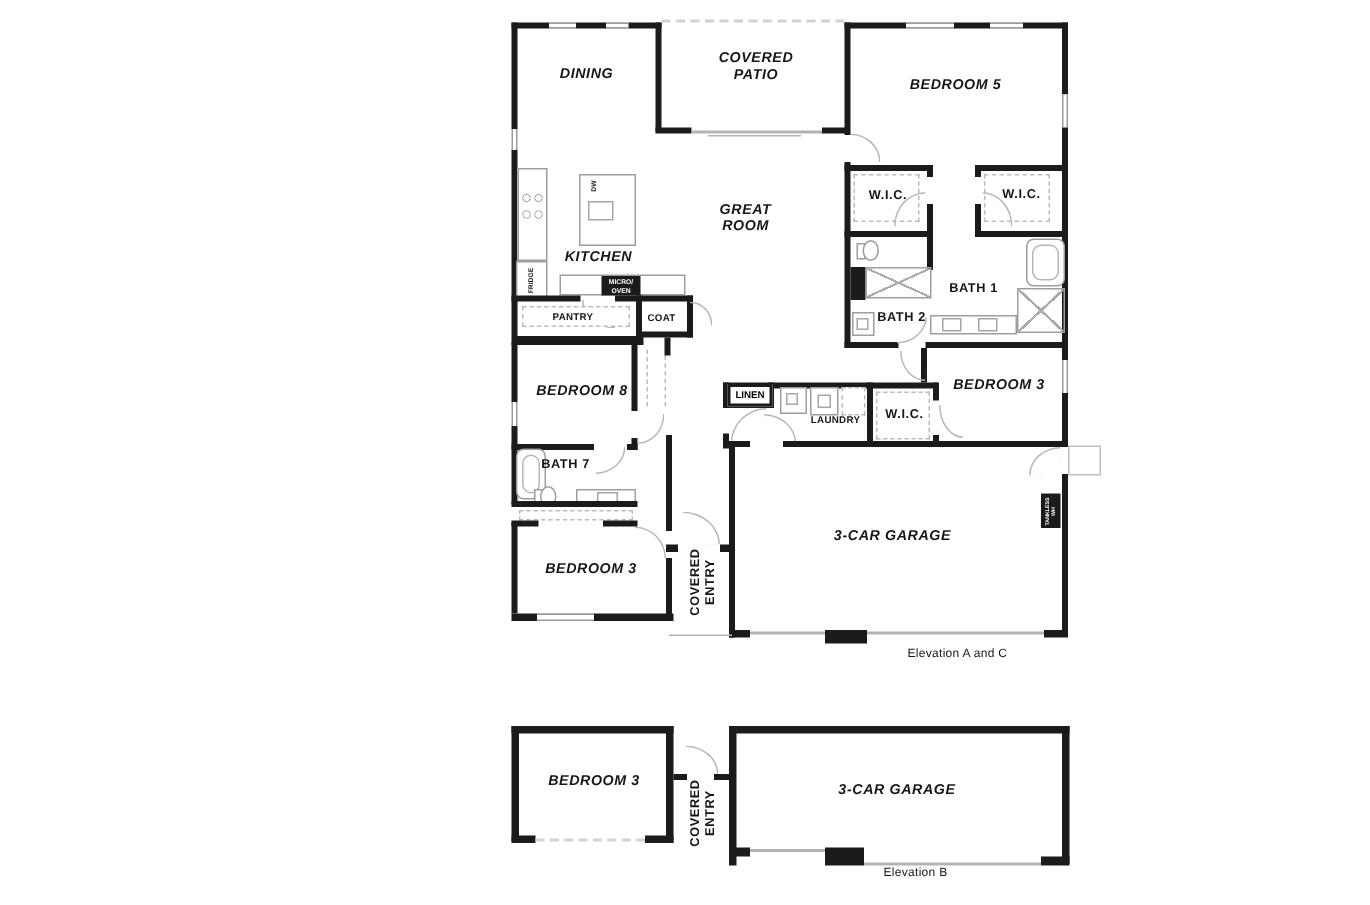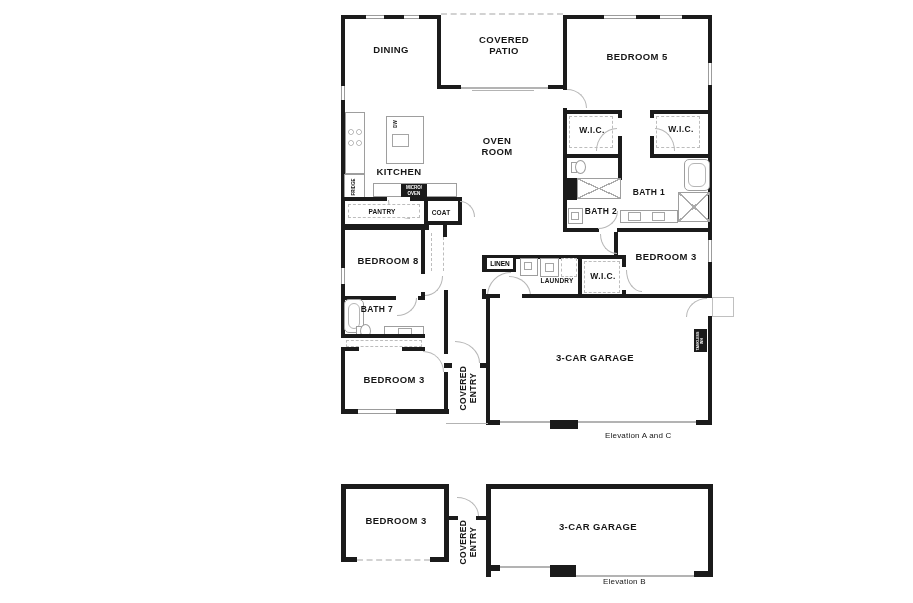--- a/index.html
+++ b/index.html
@@ -27,21 +27,21 @@
   .toilet{position:absolute;}
   .toilet:before{content:"";position:absolute;left:0;top:2px;width:4px;height:9px;border:1px solid #9e9e9e;background:#fff;}
   .toilet:after{content:"";position:absolute;left:4px;top:0;width:9px;height:12px;border:1px solid #9e9e9e;border-radius:50%;background:#fff;}
   .burners{position:absolute;background-image:
     radial-gradient(circle 3px at 5px 6px,  transparent 2px, #9e9e9e 2.2px, transparent 3.2px),
     radial-gradient(circle 3px at 13px 6px, transparent 2px, #9e9e9e 2.2px, transparent 3.2px),
     radial-gradient(circle 3px at 5px 17px, transparent 2px, #9e9e9e 2.2px, transparent 3.2px),
     radial-gradient(circle 3px at 13px 17px,transparent 2px, #9e9e9e 2.2px, transparent 3.2px);}
   .lbl{position:absolute;font-weight:700;color:#161616;text-align:center;line-height:1.2;
        letter-spacing:.4px;transform:translate(-50%,-50%);}
-  .l10{font-size:9.5px;}
+  .l10{font-size:9.5px;font-style:italic;}
   .l9{font-size:8.5px;}
   .l7{font-size:6.5px;letter-spacing:.2px;}
   .l5{font-size:4.5px;letter-spacing:0;line-height:1.15;}
   .nowrap{white-space:nowrap;}
   .rot{transform:translate(-50%,-50%) rotate(-90deg);}
   .blackbox{position:absolute;background:#1b1b1b;color:#fff;display:flex;align-items:center;justify-content:center;text-align:center;box-sizing:border-box;}
   .linenbox{position:absolute;border:2px solid #1b1b1b;background:#fff;display:flex;align-items:center;justify-content:center;box-sizing:border-box;}
   .title{position:absolute;font-size:21px;font-weight:400;color:#1f1f1f;letter-spacing:.2px;}
   .cap{position:absolute;font-weight:400;font-size:8px;color:#161616;letter-spacing:.2px;white-space:nowrap;}
 </style>
@@ -198,21 +198,21 @@
   <div class="w" style="left:444px;top:290px;width:4px;height:58px;"></div>
 
   <div class="w" style="left:444px;top:363px;width:8px;height:5px;"></div>
   <div class="w" style="left:480px;top:363px;width:6px;height:5px;"></div>
   <div class="arc arc-tr" style="left:455px;top:341px;width:25px;height:22px;"></div>
   <div class="tl" style="left:446px;top:423px;width:42px;height:1px;"></div>
 
   <div class="lbl l10 nowrap" style="left:391px;top:50px;">DINING</div>
   <div class="lbl l10" style="left:504px;top:45px;width:68px;">COVERED PATIO</div>
   <div class="lbl l10 nowrap" style="left:637px;top:57px;">BEDROOM 5</div>
-  <div class="lbl l10" style="left:497px;top:146px;width:52px;">OVEN ROOM</div>
+  <div class="lbl l10" style="left:497px;top:146px;width:52px;">GREAT ROOM</div>
   <div class="lbl l10 nowrap" style="left:399px;top:172px;">KITCHEN</div>
   <div class="lbl l9 nowrap" style="left:592px;top:130px;">W.I.C.</div>
   <div class="lbl l9 nowrap" style="left:681px;top:129px;">W.I.C.</div>
   <div class="lbl l9" style="left:649px;top:192px;width:34px;">BATH 1</div>
   <div class="lbl l9" style="left:601px;top:211px;width:34px;">BATH 2</div>
   <div class="lbl l7 nowrap" style="left:382px;top:212px;">PANTRY</div>
   <div class="lbl l7 nowrap" style="left:441px;top:213px;">COAT</div>
   <div class="lbl l10 nowrap" style="left:388px;top:261px;">BEDROOM 8</div>
   <div class="lbl l7 nowrap" style="left:557px;top:281px;">LAUNDRY</div>
   <div class="lbl l9 nowrap" style="left:603px;top:276px;">W.I.C.</div>
@@ -237,15 +237,15 @@
   <div class="w" style="left:708px;top:484px;width:5px;height:92px;"></div>
   <div class="w" style="left:486px;top:565px;width:14px;height:6px;"></div>
   <div class="w" style="left:550px;top:565px;width:26px;height:12px;"></div>
   <div class="w" style="left:694px;top:571px;width:19px;height:6px;"></div>
   <div class="tl" style="left:500px;top:566px;width:50px;height:2px;"></div>
   <div class="tl" style="left:576px;top:575px;width:118px;height:2px;"></div>
 
   <div class="lbl l10 nowrap" style="left:396px;top:521px;">BEDROOM 3</div>
   <div class="lbl l9 rot" style="left:468px;top:542px;width:56px;">COVERED ENTRY</div>
   <div class="lbl l10 nowrap" style="left:598px;top:527px;">3-CAR GARAGE</div>
-  <div class="cap" style="left:603px;top:577px;">Elevation B</div>
+  <div class="cap" style="left:589px;top:577px;">Elevation B</div>
 
 </div>
 
 </body></html>

